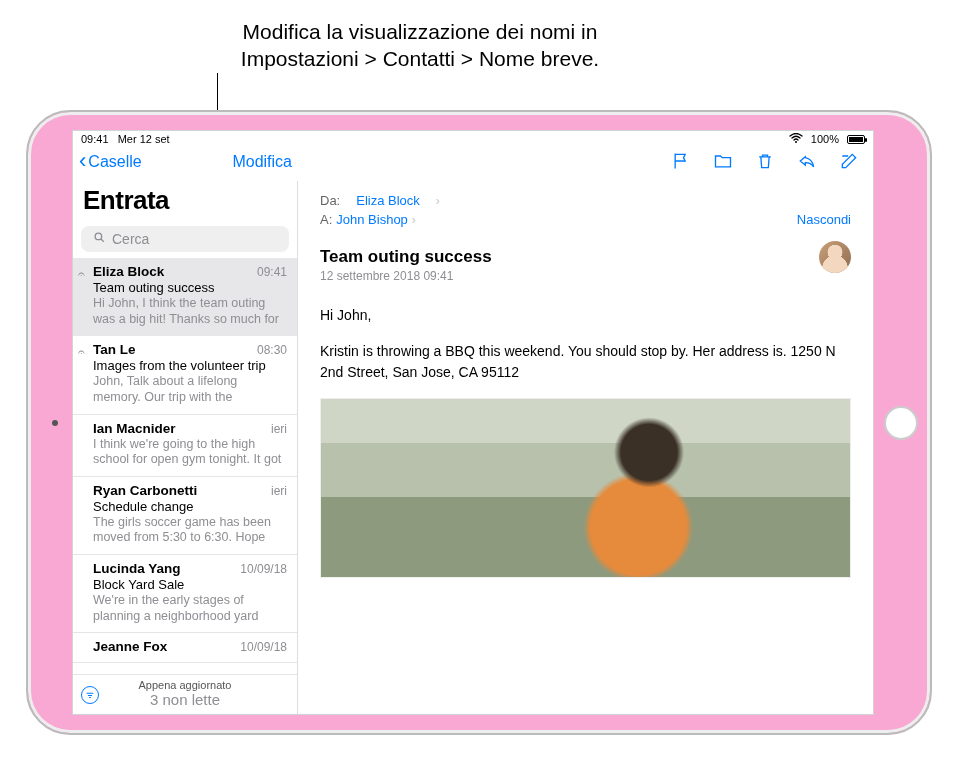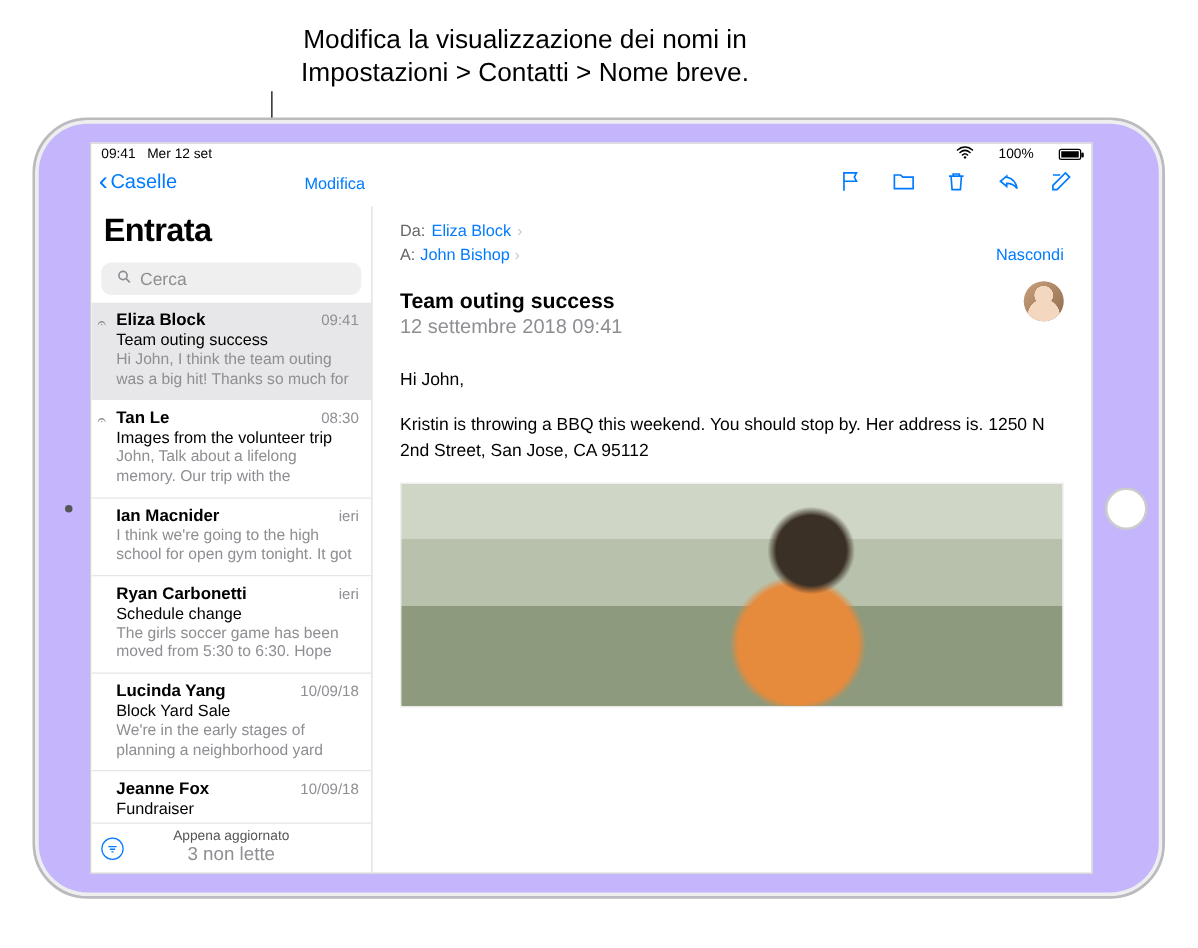--- a/index.html
+++ b/index.html
@@ -30,25 +30,25 @@
   }
   .leader-h {
     position: absolute;
     left: 127px; top: 160px;
     width: 90px; height: 1px;
     background: #000;
   }
   
   .ipad {
     position: absolute;
-    left: 26px; top: 94px;
+    left: 26px; top: 110px;
     width: 906px; height: 625px;
     border: 2px solid #bbb;
     border-radius: 44px;
-    background: #c4b5fd;
+    background: #f9a8d4;
     box-shadow: inset 0 0 0 3px #eee;
   }
   .home-btn-wrap { position:absolute; right:12px; top:50%; transform:translateY(-50%); width:34px; height:34px; border:2px solid #ccc; border-radius:50%; background:#fff;}
   .camera { position:absolute; left:24px; top:50%; transform:translateY(-50%); width:6px; height:6px; border-radius:50%; background:#555;}
   .screen {
     position: absolute;
     left: 44px; right: 56px; top: 18px; bottom: 18px;
     background: #fff;
     border: 1px solid #d3d3d3;
     overflow: hidden;
@@ -56,21 +56,21 @@
   
   .statusbar {
     height: 16px;
     display: flex;
     justify-content: space-between;
     align-items: center;
     font-size: 11px;
     padding: 0 8px;
     color: #000;
   }
-  .status-right { display:flex; gap:20px; align-items:center;}
+  .status-right { display:flex; gap:8px; align-items:center;}
   .battery-shell { display:inline-flex; align-items:center; gap:2px;}
   .battery-rect { width:18px; height:9px; border:1px solid #000; border-radius:2px; position:relative;}
   .battery-rect::after{content:""; position:absolute; right:-3px; top:2px; width:2px; height:4px; background:#000; border-radius:1px;}
   .battery-fill{ position:absolute; left:1px; top:1px; bottom:1px; right:1px; background:#000;}
   .chev { font-size: 22px; line-height: 1; margin-top:-2px;}
   
   .columns { display:flex; height: calc(100% - 50px); }
   .sidebar {
     width: 225px;
     border-right: 1px solid #ddd;
@@ -117,49 +117,49 @@
   .sidebar-footer .sub { color:#8e8e93; font-size:15px;}
   .filter-btn{
     position:absolute; left:8px; top:50%; transform:translateY(-50%);
     width:18px; height:18px; border:1.5px solid #007aff; border-radius:50%;
     display:flex; align-items:center; justify-content:center; color:#007aff;
   }
   .filter-btn svg{width:10px;height:10px;}
   
   .pane { flex:1; padding: 12px 22px 0 22px; display:flex; flex-direction:column; min-height:0;}
   .headers { font-size:13px; color:#666; }
-  .headers .line { display:flex; align-items:center; gap:5px; margin-bottom:4px;}
+  .headers .line { display:flex; align-items:center; gap:16px; margin-bottom:4px;}
   .headers a { color:#007aff; text-decoration:none;}
   .mini-chev { color:#c7c7cc; font-size:12px;}
   .headers .toline { display:flex; justify-content:space-between; align-items:center;}
   .avatar {
     width:32px; height:32px; border-radius:50%;
     background: linear-gradient(135deg,#c9a07a,#8e6b4f);
     position:absolute; right:22px; top:60px;
     overflow:hidden;
   }
   .avatar::after{content:""; position:absolute; inset:0; background:radial-gradient(circle at 50% 35%, #f3d8bf 0 28%, transparent 29%), radial-gradient(circle at 50% 85%, #f3d8bf 0 40%, transparent 41%);}
   .pane-rel { position:relative; }
   .subject-h { font-weight:700; font-size:17px; margin-top:16px; color:#000; }
-  .date { font-size:16px; color:#8e8e93; margin-top:2px;}
+  .date { font-size:12px; color:#8e8e93; margin-top:2px;}
   .body { margin-top:22px; font-size:14px; color:#000; line-height:1.45; }
   .body p { margin-bottom:16px; }
   .photo {
     margin-top:8px;
     height:180px;
     border:1px solid #eee;
     background:
       radial-gradient(circle at 62% 30%, #3b3026 0 8%, transparent 10%),
       radial-gradient(circle at 60% 72%, #e68a3c 0 14%, transparent 16%),
       linear-gradient(180deg,#cfd6c6 0 25%, #b7c1ab 25% 55%, #8d9a7d 55% 100%);
   }
   .hide-link { color:#007aff; font-size:13px; }
   .sidebar-nav { display:flex; align-items:center; padding: 0 6px; height:30px; color:#007aff;}
   .sidebar-nav .back { display:flex; align-items:center; gap:2px; font-size:16px;}
-  .sidebar-nav .edit { margin-left:auto; font-size:13px;}
+  .sidebar-nav .edit { margin-left:auto; font-size:16px;}
   .pane-toolbar { display:flex; gap:22px; justify-content:flex-end; padding:4px 14px 2px 0; color:#007aff;}
   .pane-toolbar .ic { width:20px; height:20px; display:inline-flex; align-items:center; justify-content:center;}
   .pane-toolbar svg { width:20px; height:20px; stroke:#007aff; fill:none; stroke-width:1.6;}
   .topsplit { display:flex; height:34px;}
   .topsplit .sb { width:225px;}
 </style>
 </head>
 <body>
 
 <div class="stage">
@@ -292,21 +292,20 @@
                   <span class="time">10/09/18</span>
                 </div>
                 <div class="subject">Block Yard Sale</div>
                 <div class="preview">We're in the early stages of planning a neighborhood yard sale. So let me kno…</div>
               </div>
               <div class="msg">
                 <div class="row1">
                   <span class="sender">Jeanne Fox</span>
                   <span class="time">10/09/18</span>
                 </div>
-                <div class="subject">Fundraiser</div>
               </div>
             </div>
           <div class="sidebar-footer">
             <div class="filter-btn">
               <svg viewBox="0 0 24 24" stroke="#007aff" fill="none" stroke-width="2.5">
                   <path d="M4 8h16M7 13h10M10 18h4"></path>
                 </svg>
             </div>
             <div>Appena aggiornato</div>
             <div class="sub">3 non lette</div>

